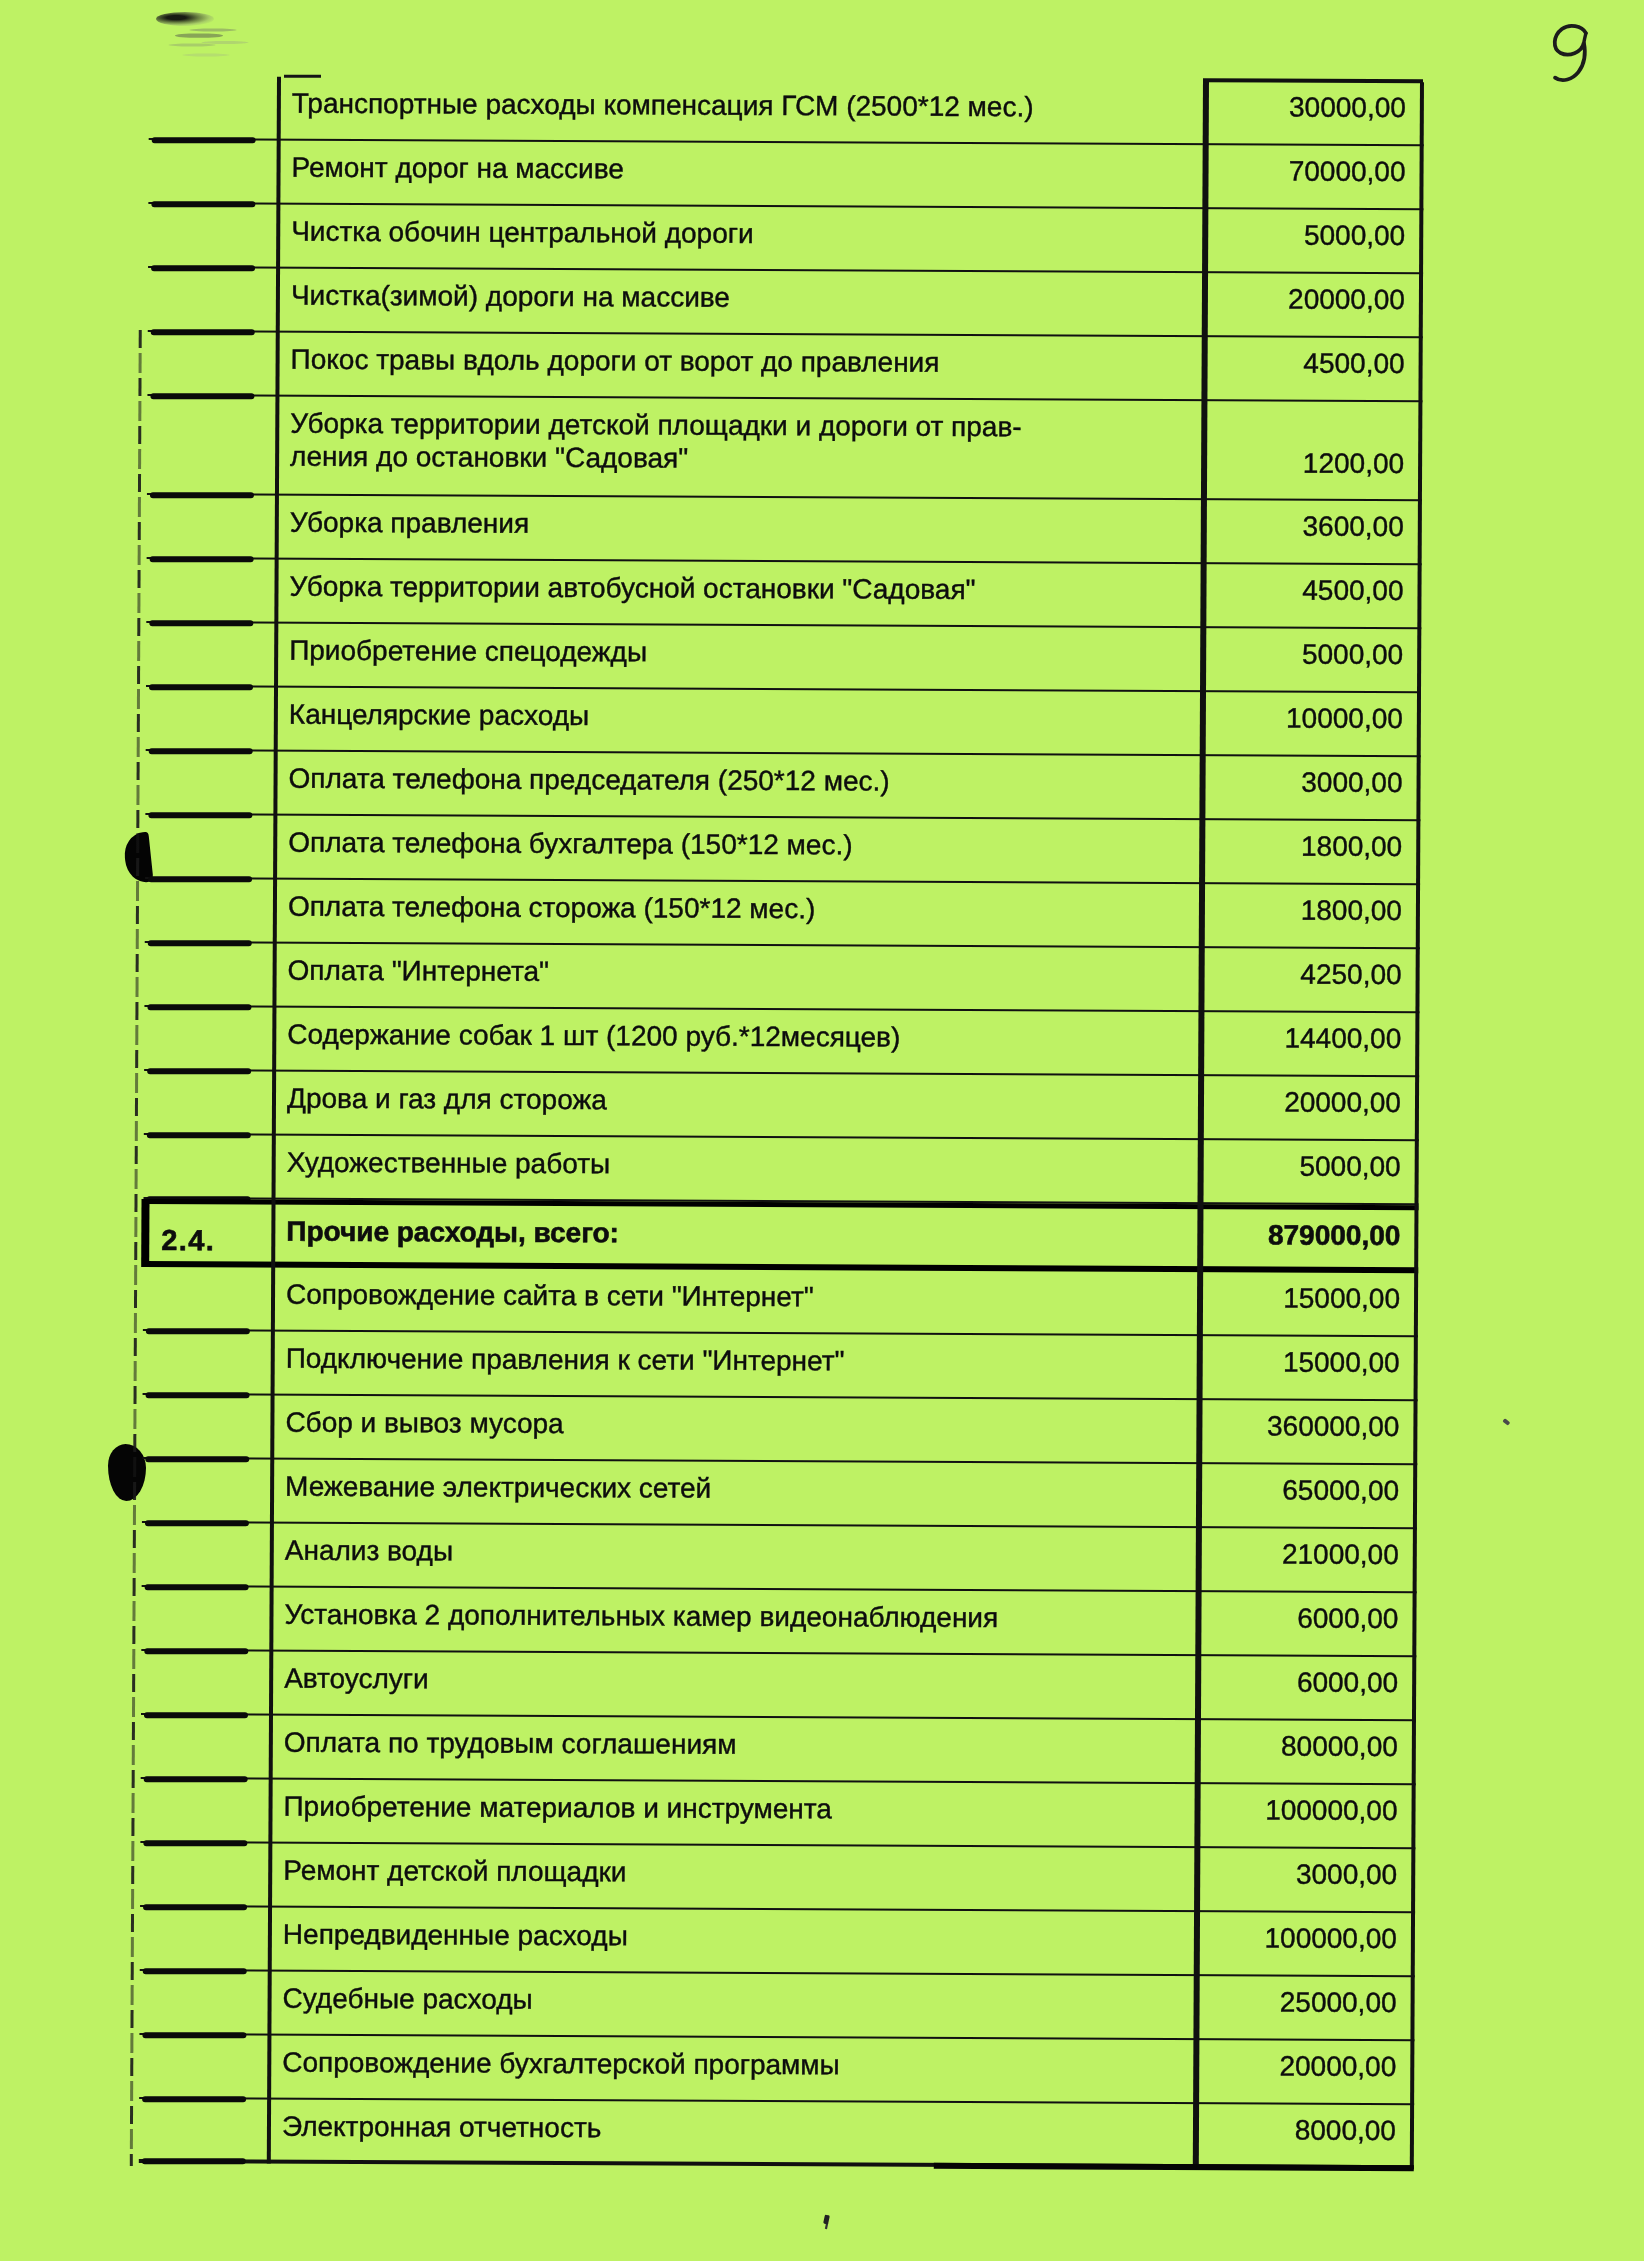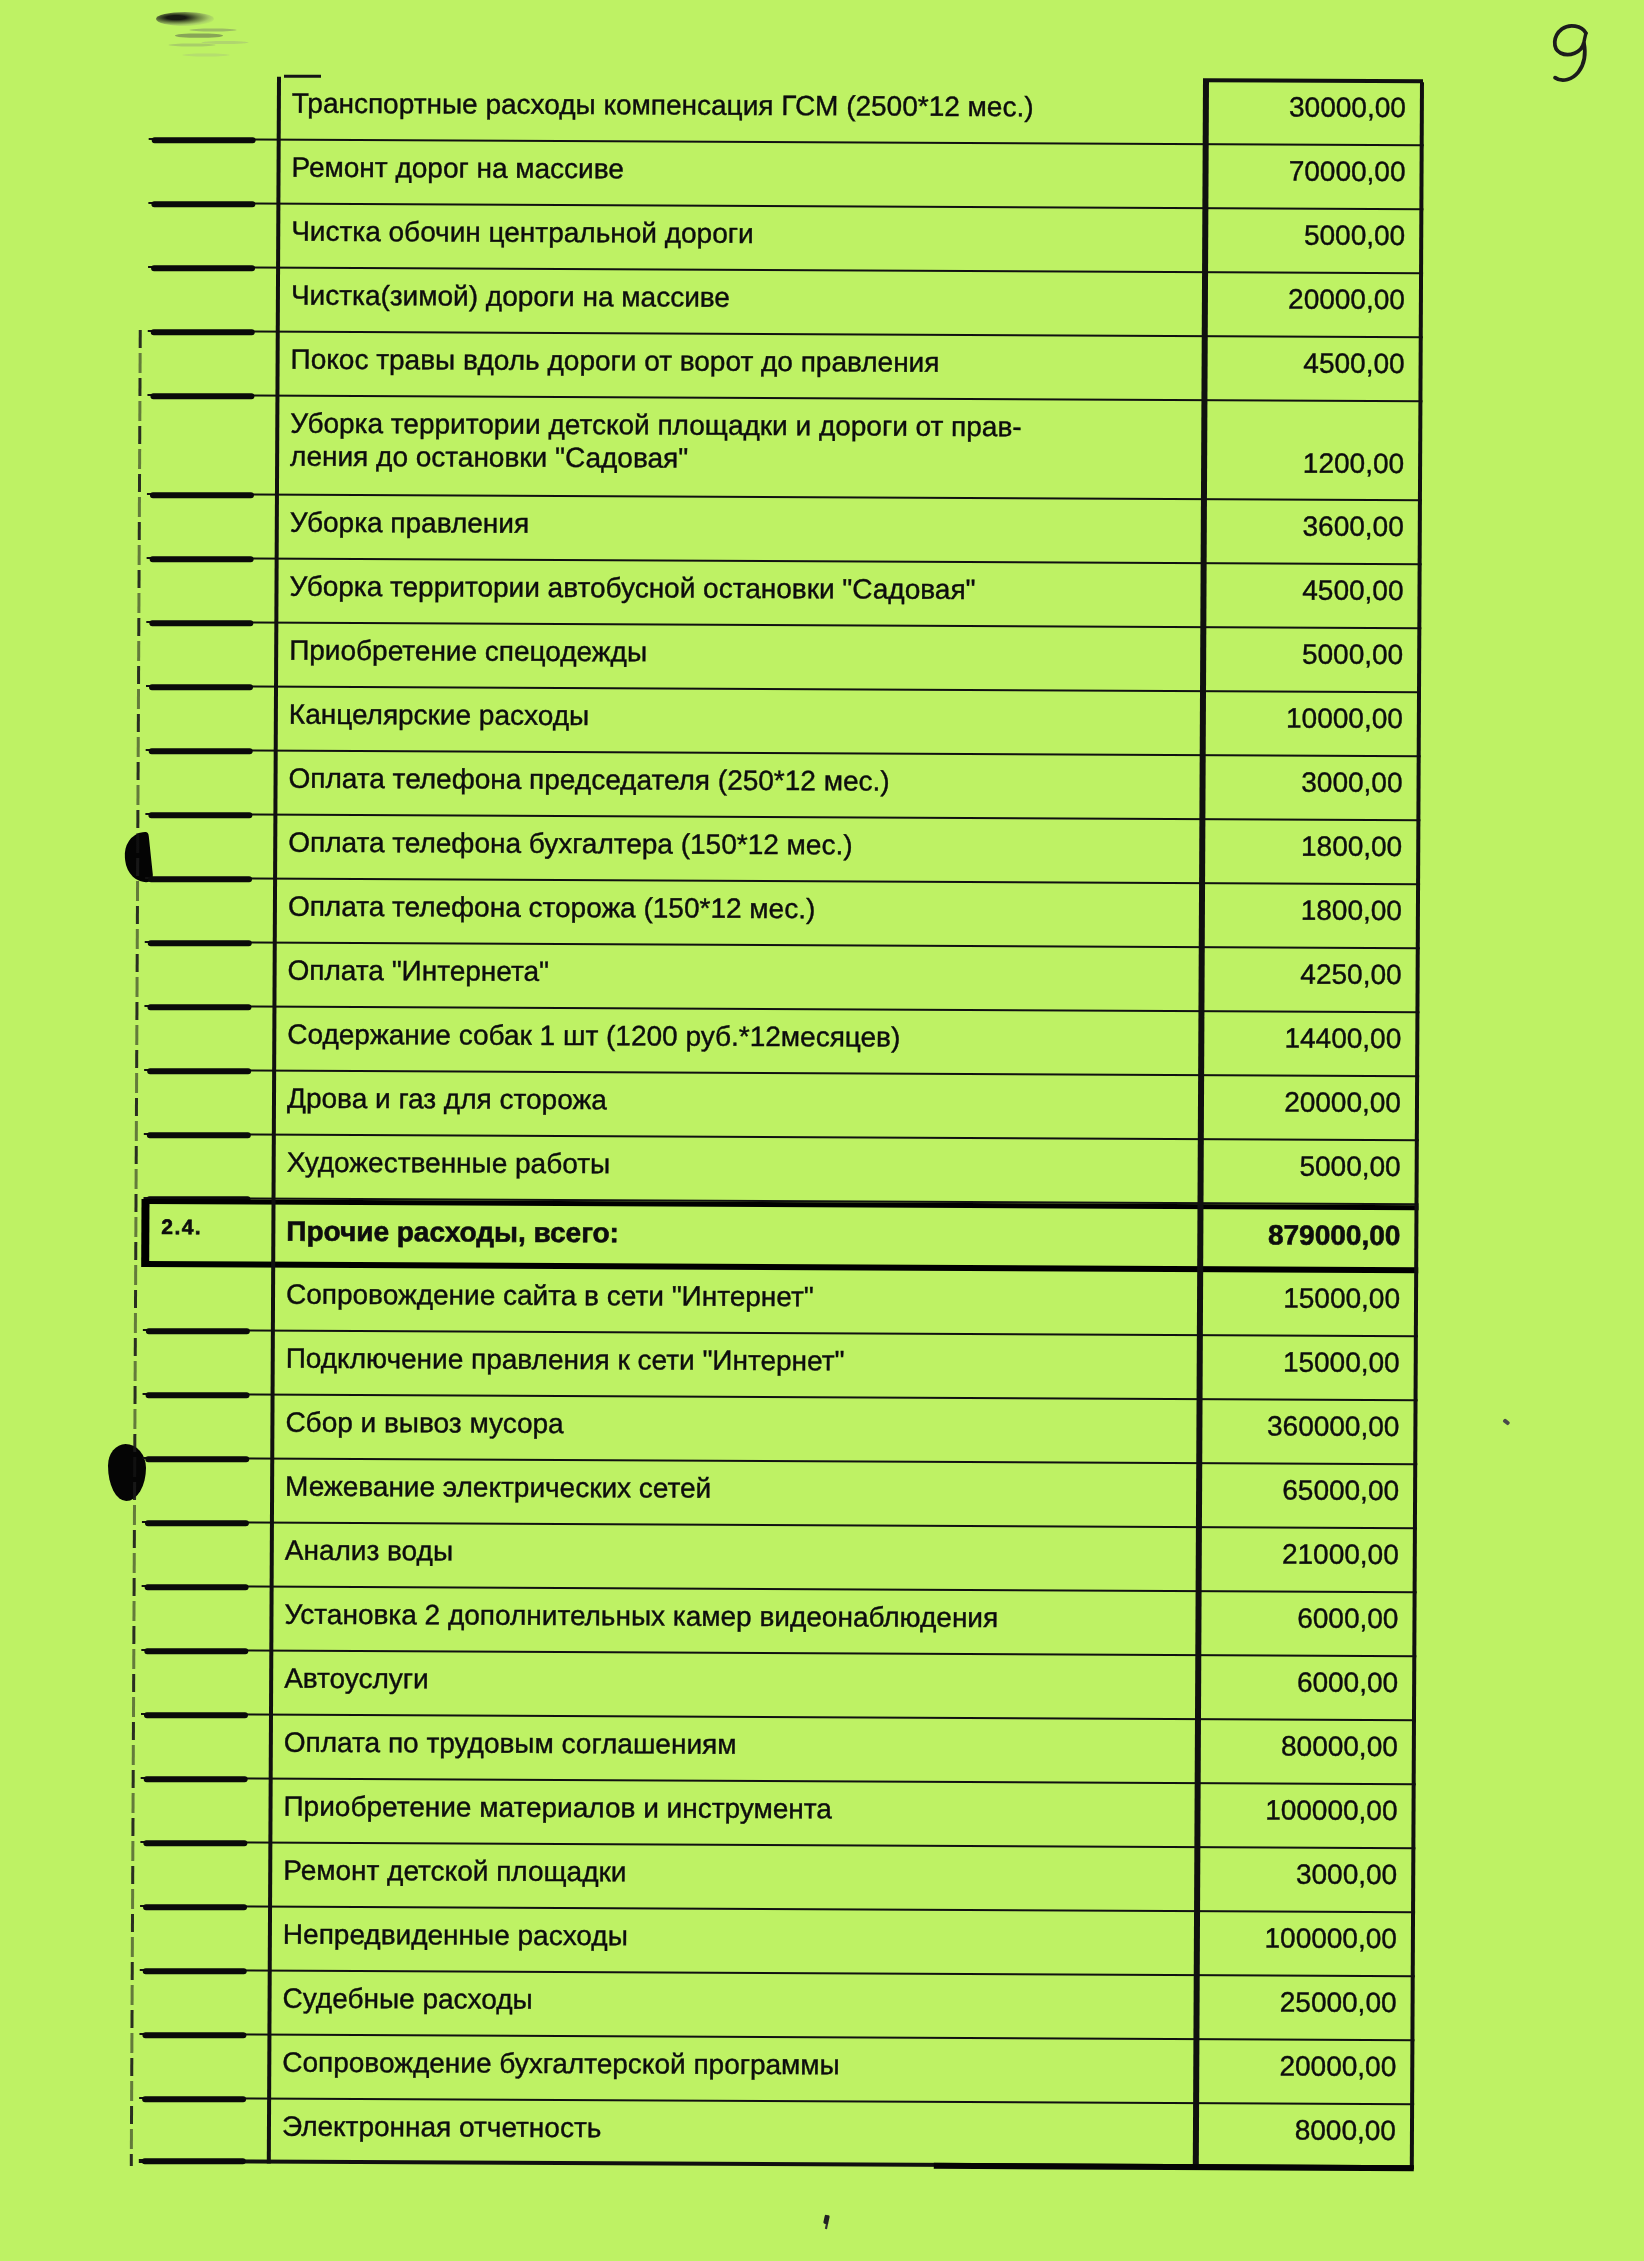--- a/index.html
+++ b/index.html
@@ -35,22 +35,22 @@
   }
   .row.total::before {                 
     content:''; position:absolute; left:-2.1px; top:-5.5px; bottom:-6.2px;
     width:8.3px; background:#000;
   }
   .row:last-child { border-bottom-width:4.1px; }
 
   .cell { box-sizing:border-box; overflow:hidden; }
   .num  {
     flex:0 0 128px; width:128px;
-    font-size:21px; font-weight:bold; letter-spacing:1.4px;
-    padding:11px 0 0 18px; -webkit-text-stroke:0.6px currentColor;
+    font-size:29px; font-weight:bold; letter-spacing:1.4px;
+    padding:20px 0 0 18px; -webkit-text-stroke:0.6px currentColor;
   }
   .desc {
     flex:1 1 auto;
     font-size:28px; line-height:33px; white-space:pre-line;
     padding:10.4px 16.6px 0 15px; -webkit-text-stroke:0.4px currentColor;
   }
   .amt  {
     flex:0 0 218px; width:218px; text-align:right;
     font-size:28px; padding:10.4px 18px 0 0;
     -webkit-text-stroke:0.4px currentColor;

